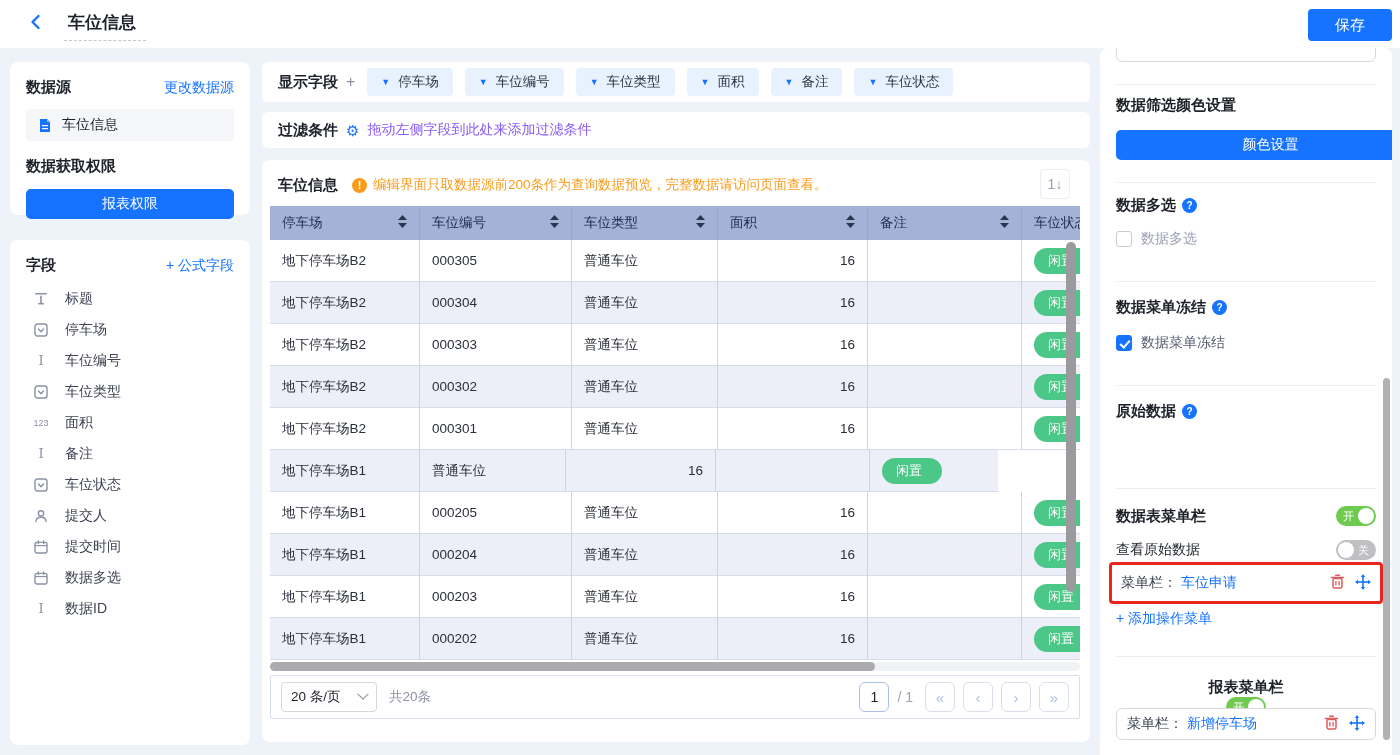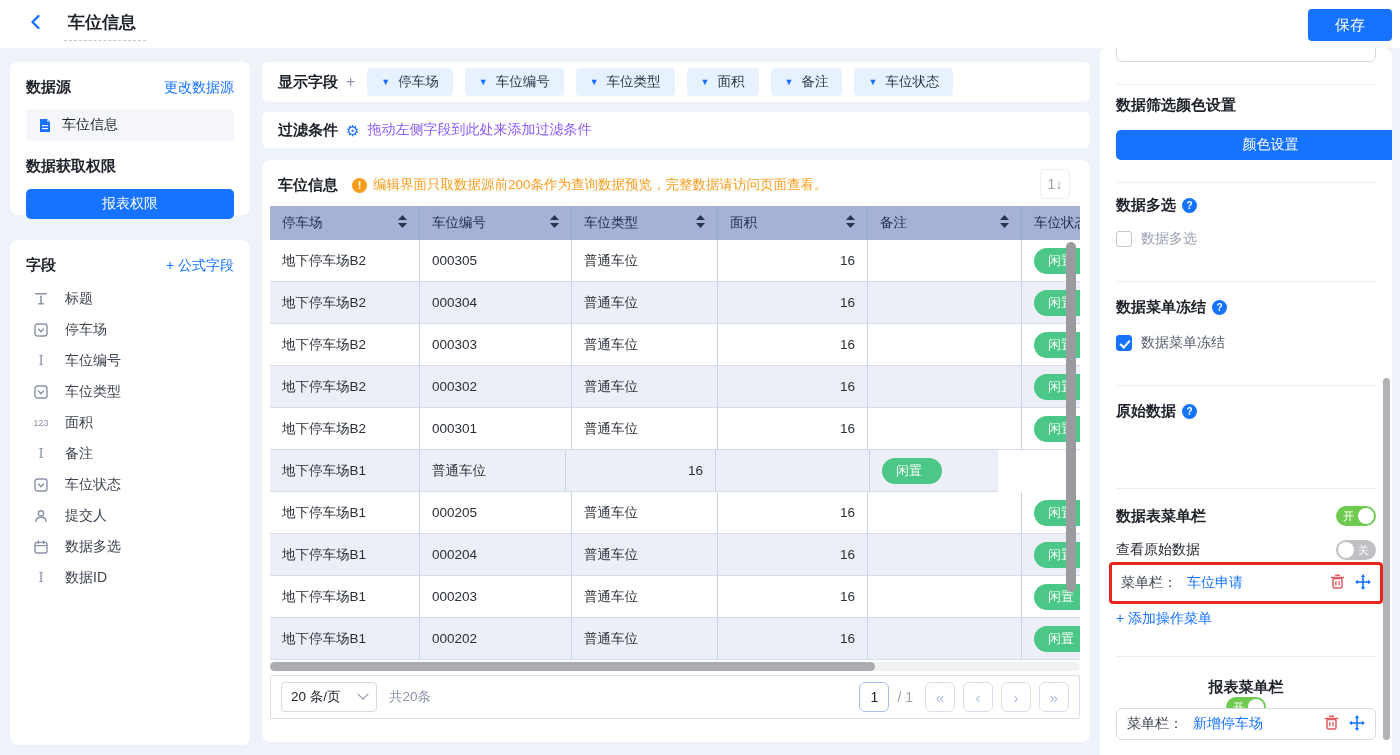--- a/index.html
+++ b/index.html
@@ -86,21 +86,21 @@
   .cb-label-on { color:#565D6B; }
   .toggle-row { display:flex; align-items:center; justify-content:space-between; }
   .tg { width:40px; height:20px; border-radius:10px; position:relative; font-size:11px; color:#fff; cursor:pointer; flex:none; }
   .tg-on { background:#6FCB4F; }
   .tg-on .knob { position:absolute; right:2px; top:2px; width:16px; height:16px; border-radius:50%; background:#fff; }
   .tg-on .tg-txt { position:absolute; left:7px; top:3px; }
   .tg-off { background:#C0C0C4; }
   .tg-off .knob { position:absolute; left:2px; top:2px; width:16px; height:16px; border-radius:50%; background:#fff; }
   .tg-off .tg-txt { position:absolute; right:7px; top:3px; }
   .plain-label { font-size:14px; color:#1D2129; }
-  .menu-row { height:32px; border:1px solid #D9D9D9; border-radius:6px; background:#fff; display:flex; align-items:center; padding:0 10px; font-size:14px; gap:10px; }
+  .menu-row { height:32px; border:1px solid #D9D9D9; border-radius:6px; background:#fff; display:flex; align-items:center; padding:0 10px; font-size:14px; gap:4px; }
   .menu-prefix { color:#3A414E; }
   .menu-name { color:#1673FF; }
   .menu-icons { margin-left:auto; display:flex; align-items:center; gap:10px; }
   .red-outline { border:3px solid #E8261D; border-radius:4px; padding:4px 5px; background:#fff; }
   .partial-input { height:30px; border:1px solid #D9D9D9; border-radius:6px; background:#fff; }
   .panel-scrollbar { position:absolute; right:2px; top:330px; width:7px; height:362px; border-radius:4px; background:#B2B2B6; cursor:grab; z-index:6; }
 </style>
 </head>
 <body>
 
@@ -192,20 +192,31 @@
       <span>车位状态</span>
     </div>
     <div class="field-item">
       <span class="field-icon">
           <svg width="14" height="14" viewBox="0 0 14 14">
             <circle cx="7" cy="4.4" r="2.6" fill="none" stroke="#8A92A5" stroke-width="1.4"></circle>
             <path d="M2 12.5 C2 9.6 4.2 8.3 7 8.3 C9.8 8.3 12 9.6 12 12.5" fill="none" stroke="#8A92A5" stroke-width="1.4" stroke-linecap="round"></path>
           </svg>
         </span>
       <span>提交人</span>
+    </div>
+    <div class="field-item">
+      <span class="field-icon">
+          <svg width="14" height="14" viewBox="0 0 14 14">
+            <rect x="1" y="2.4" width="12" height="10.6" rx="2" fill="none" stroke="#8A92A5" stroke-width="1.4"></rect>
+            <line x1="1" y1="5.6" x2="13" y2="5.6" stroke="#8A92A5" stroke-width="1.2"></line>
+            <line x1="4.4" y1="1" x2="4.4" y2="3.6" stroke="#8A92A5" stroke-width="1.4" stroke-linecap="round"></line>
+            <line x1="9.6" y1="1" x2="9.6" y2="3.6" stroke="#8A92A5" stroke-width="1.4" stroke-linecap="round"></line>
+          </svg>
+        </span>
+      <span>提交时间</span>
     </div>
     <div class="field-item">
       <span class="field-icon">
           <svg width="14" height="14" viewBox="0 0 14 14">
             <rect x="1" y="2.4" width="12" height="10.6" rx="2" fill="none" stroke="#8A92A5" stroke-width="1.4"></rect>
             <line x1="1" y1="5.6" x2="13" y2="5.6" stroke="#8A92A5" stroke-width="1.2"></line>
             <line x1="4.4" y1="1" x2="4.4" y2="3.6" stroke="#8A92A5" stroke-width="1.4" stroke-linecap="round"></line>
             <line x1="9.6" y1="1" x2="9.6" y2="3.6" stroke="#8A92A5" stroke-width="1.4" stroke-linecap="round"></line>
           </svg>
         </span>

